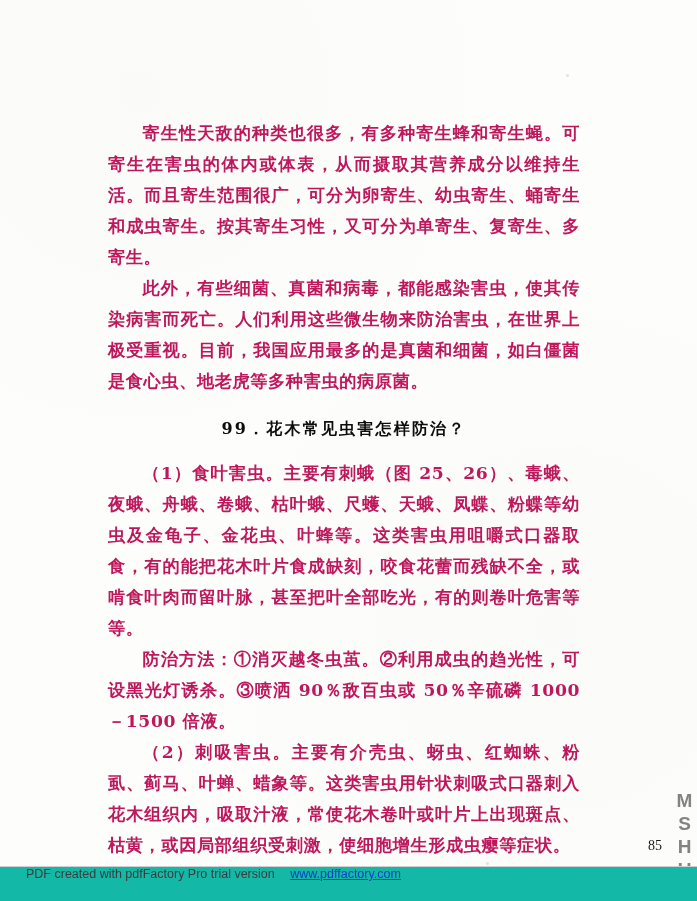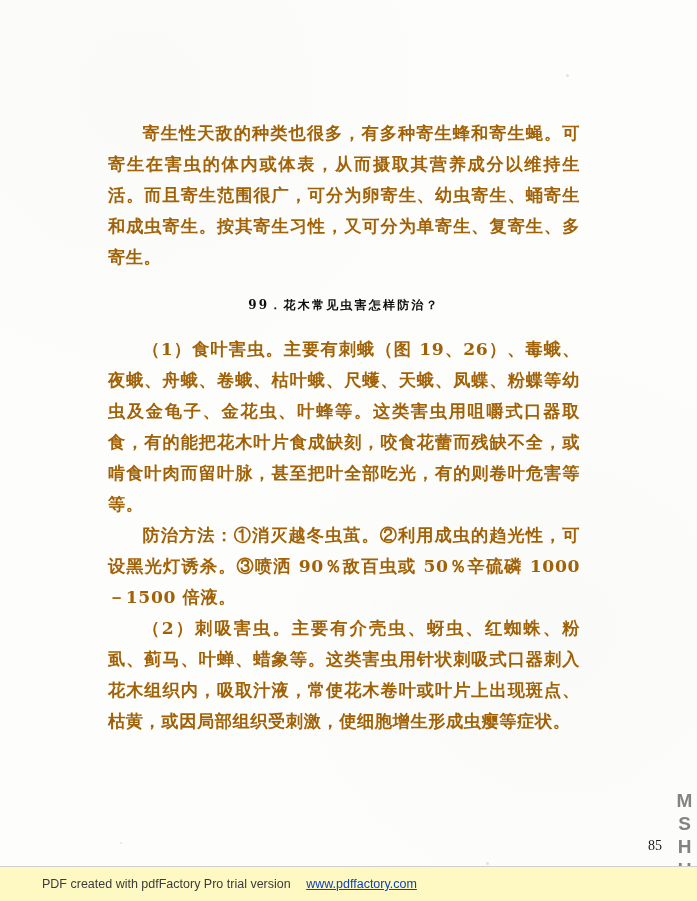--- a/index.html
+++ b/index.html
@@ -31,30 +31,30 @@
     position: absolute;
     left: 108px;
     top: 118px;
     width: 472px;
   }
   p.body-par {
     margin: 0 0 0 0;
     font-size: 17.2px;
     line-height: 31px;
     letter-spacing: 0.6px;
-    color: #a16207;
+    color: #be185d;
     text-align: justify;
     text-justify: inter-character;
     font-family: "DejaVu Serif", "Liberation Serif", serif;
     font-weight: 600;
     text-indent: 2em;
   }
   h2.section-heading {
     margin: 17px 0 14px 0;
-    font-size: 12px;
+    font-size: 16px;
     line-height: 30px;
     letter-spacing: 2.2px;
     font-weight: 700;
     text-align: center;
     color: #0d0d0d;
     font-family: "DejaVu Serif", "Liberation Serif", serif;
   }
   .page-number {
     position: absolute;
     right: 35px;
@@ -77,24 +77,24 @@
     font-family: "Liberation Sans", sans-serif;
     opacity: 0.85;
   }
   .footer-bar {
     position: absolute;
     left: 0;
     right: 0;
     bottom: 0;
     height: 34px;
     border-top: 1px solid #cfcfcf;
-    background: #fef9c3;
+    background: #14b8a6;
     display: flex;
-    align-items: center;
-    padding-left: 42px;
+    align-items: flex-start;
+    padding-left: 26px;
     font-family: "Liberation Sans", sans-serif;
     font-size: 12.5px;
     color: #3b3b3b;
   }
   .footer-bar .link {
     color: #0b41c4;
     text-decoration: underline;
     margin-left: 12px;
   }
   .footer-text { white-space: pre; }
@@ -110,24 +110,25 @@
 
 <div class="page">
   <div class="page-texture"></div>
 
   <div class="speck" style="left:566px;top:74px;width:3px;height:3px;"></div>
   <div class="speck" style="left:486px;top:862px;width:3px;height:3px;"></div>
   <div class="speck" style="left:120px;top:842px;width:2px;height:2px;"></div>
 
   <div class="content">
     <p class="body-par">寄生性天敌的种类也很多，有多种寄生蜂和寄生蝇。可寄生在害虫的体内或体表，从而摄取其营养成分以维持生活。而且寄生范围很广，可分为卵寄生、幼虫寄生、蛹寄生和成虫寄生。按其寄生习性，又可分为单寄生、复寄生、多寄生。</p>
+    <p class="body-par">此外，有些细菌、真菌和病毒，都能感染害虫，使其传染病害而死亡。人们利用这些微生物来防治害虫，在世界上极受重视。目前，我国应用最多的是真菌和细菌，如白僵菌是食心虫、地老虎等多种害虫的病原菌。</p>
 
     <h2 class="section-heading">99．花木常见虫害怎样防治？</h2>
 
-    <p class="body-par">（1）食叶害虫。主要有刺蛾（图 19、26）、毒蛾、夜蛾、舟蛾、卷蛾、枯叶蛾、尺蠖、天蛾、凤蝶、粉蝶等幼虫及金龟子、金花虫、叶蜂等。这类害虫用咀嚼式口器取食，有的能把花木叶片食成缺刻，咬食花蕾而残缺不全，或啃食叶肉而留叶脉，甚至把叶全部吃光，有的则卷叶危害等等。</p>
+    <p class="body-par">（1）食叶害虫。主要有刺蛾（图 25、26）、毒蛾、夜蛾、舟蛾、卷蛾、枯叶蛾、尺蠖、天蛾、凤蝶、粉蝶等幼虫及金龟子、金花虫、叶蜂等。这类害虫用咀嚼式口器取食，有的能把花木叶片食成缺刻，咬食花蕾而残缺不全，或啃食叶肉而留叶脉，甚至把叶全部吃光，有的则卷叶危害等等。</p>
     <p class="body-par">防治方法：①消灭越冬虫茧。②利用成虫的趋光性，可设黑光灯诱杀。③喷洒 90％敌百虫或 50％辛硫磷 1000－1500 倍液。</p>
     <p class="body-par">（2）刺吸害虫。主要有介壳虫、蚜虫、红蜘蛛、粉虱、蓟马、叶蝉、蜡象等。这类害虫用针状刺吸式口器刺入花木组织内，吸取汁液，常使花木卷叶或叶片上出现斑点、枯黄，或因局部组织受刺激，使细胞增生形成虫瘿等症状。</p>
 
   </div>
 
   <div class="page-number">85</div>
   <div class="side-watermark">MSHUA</div>
 
   <div class="footer-bar">
     <span class="footer-text">PDF created with pdfFactory Pro trial version </span>

